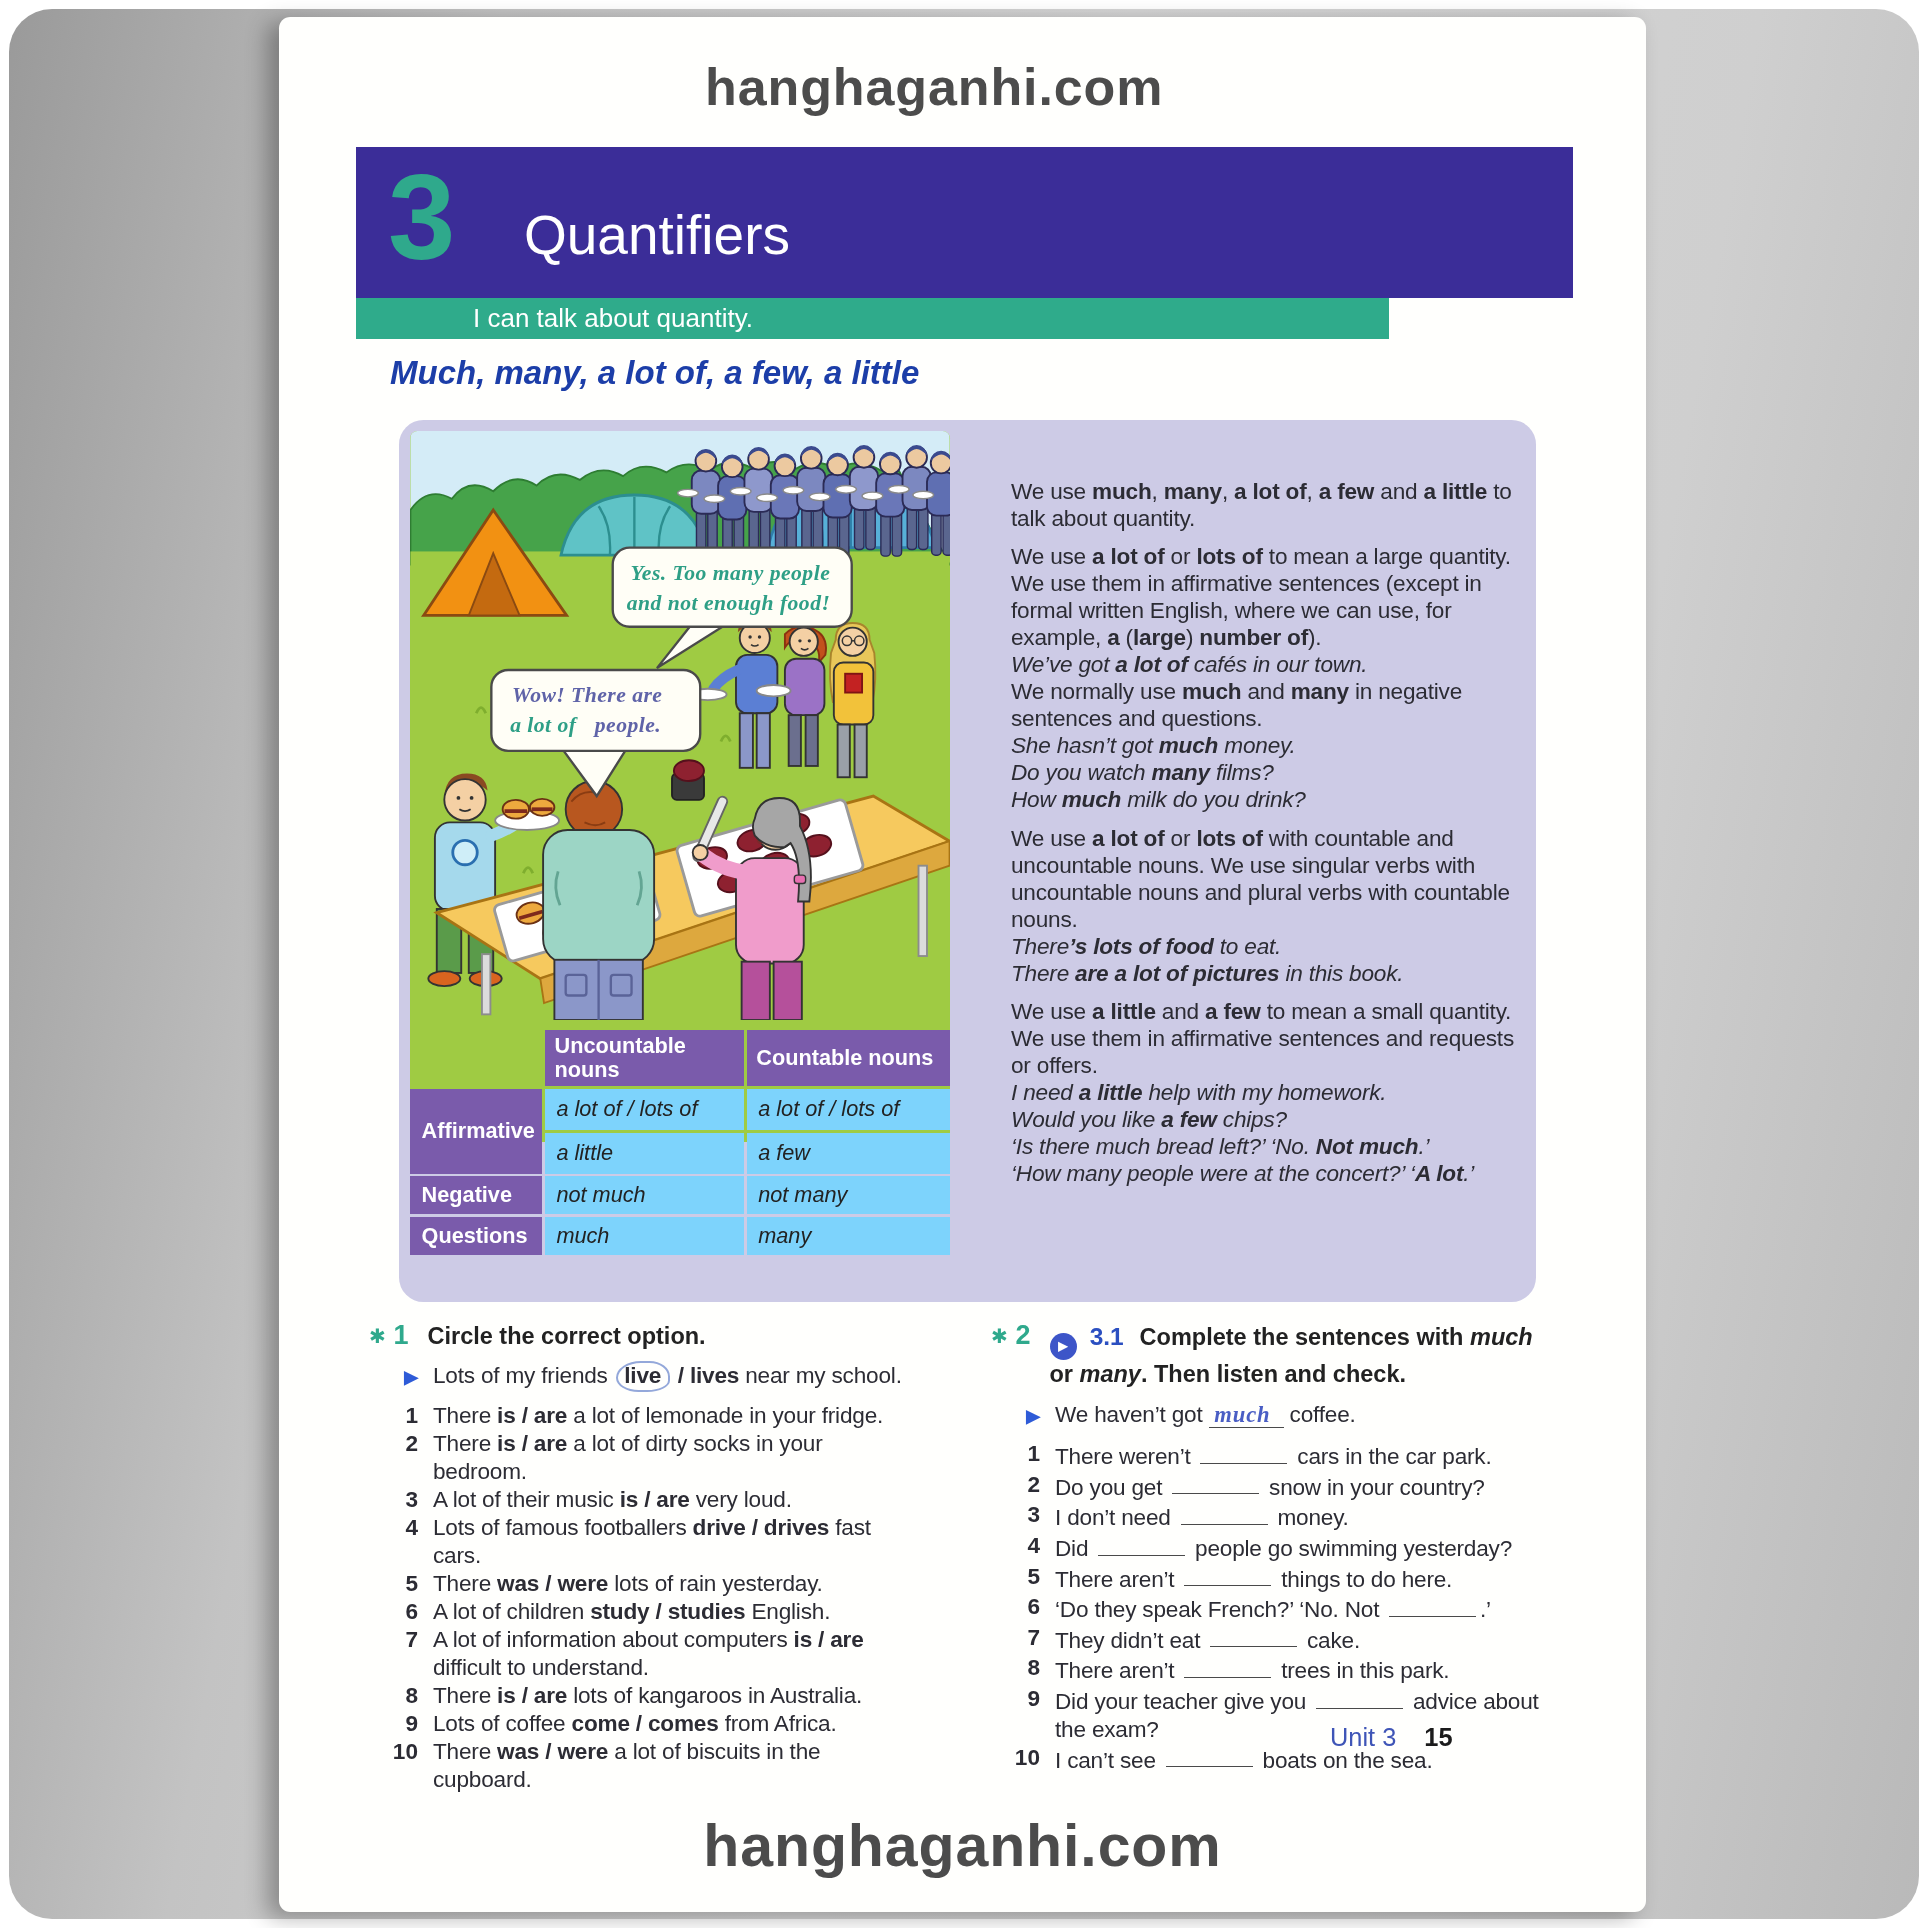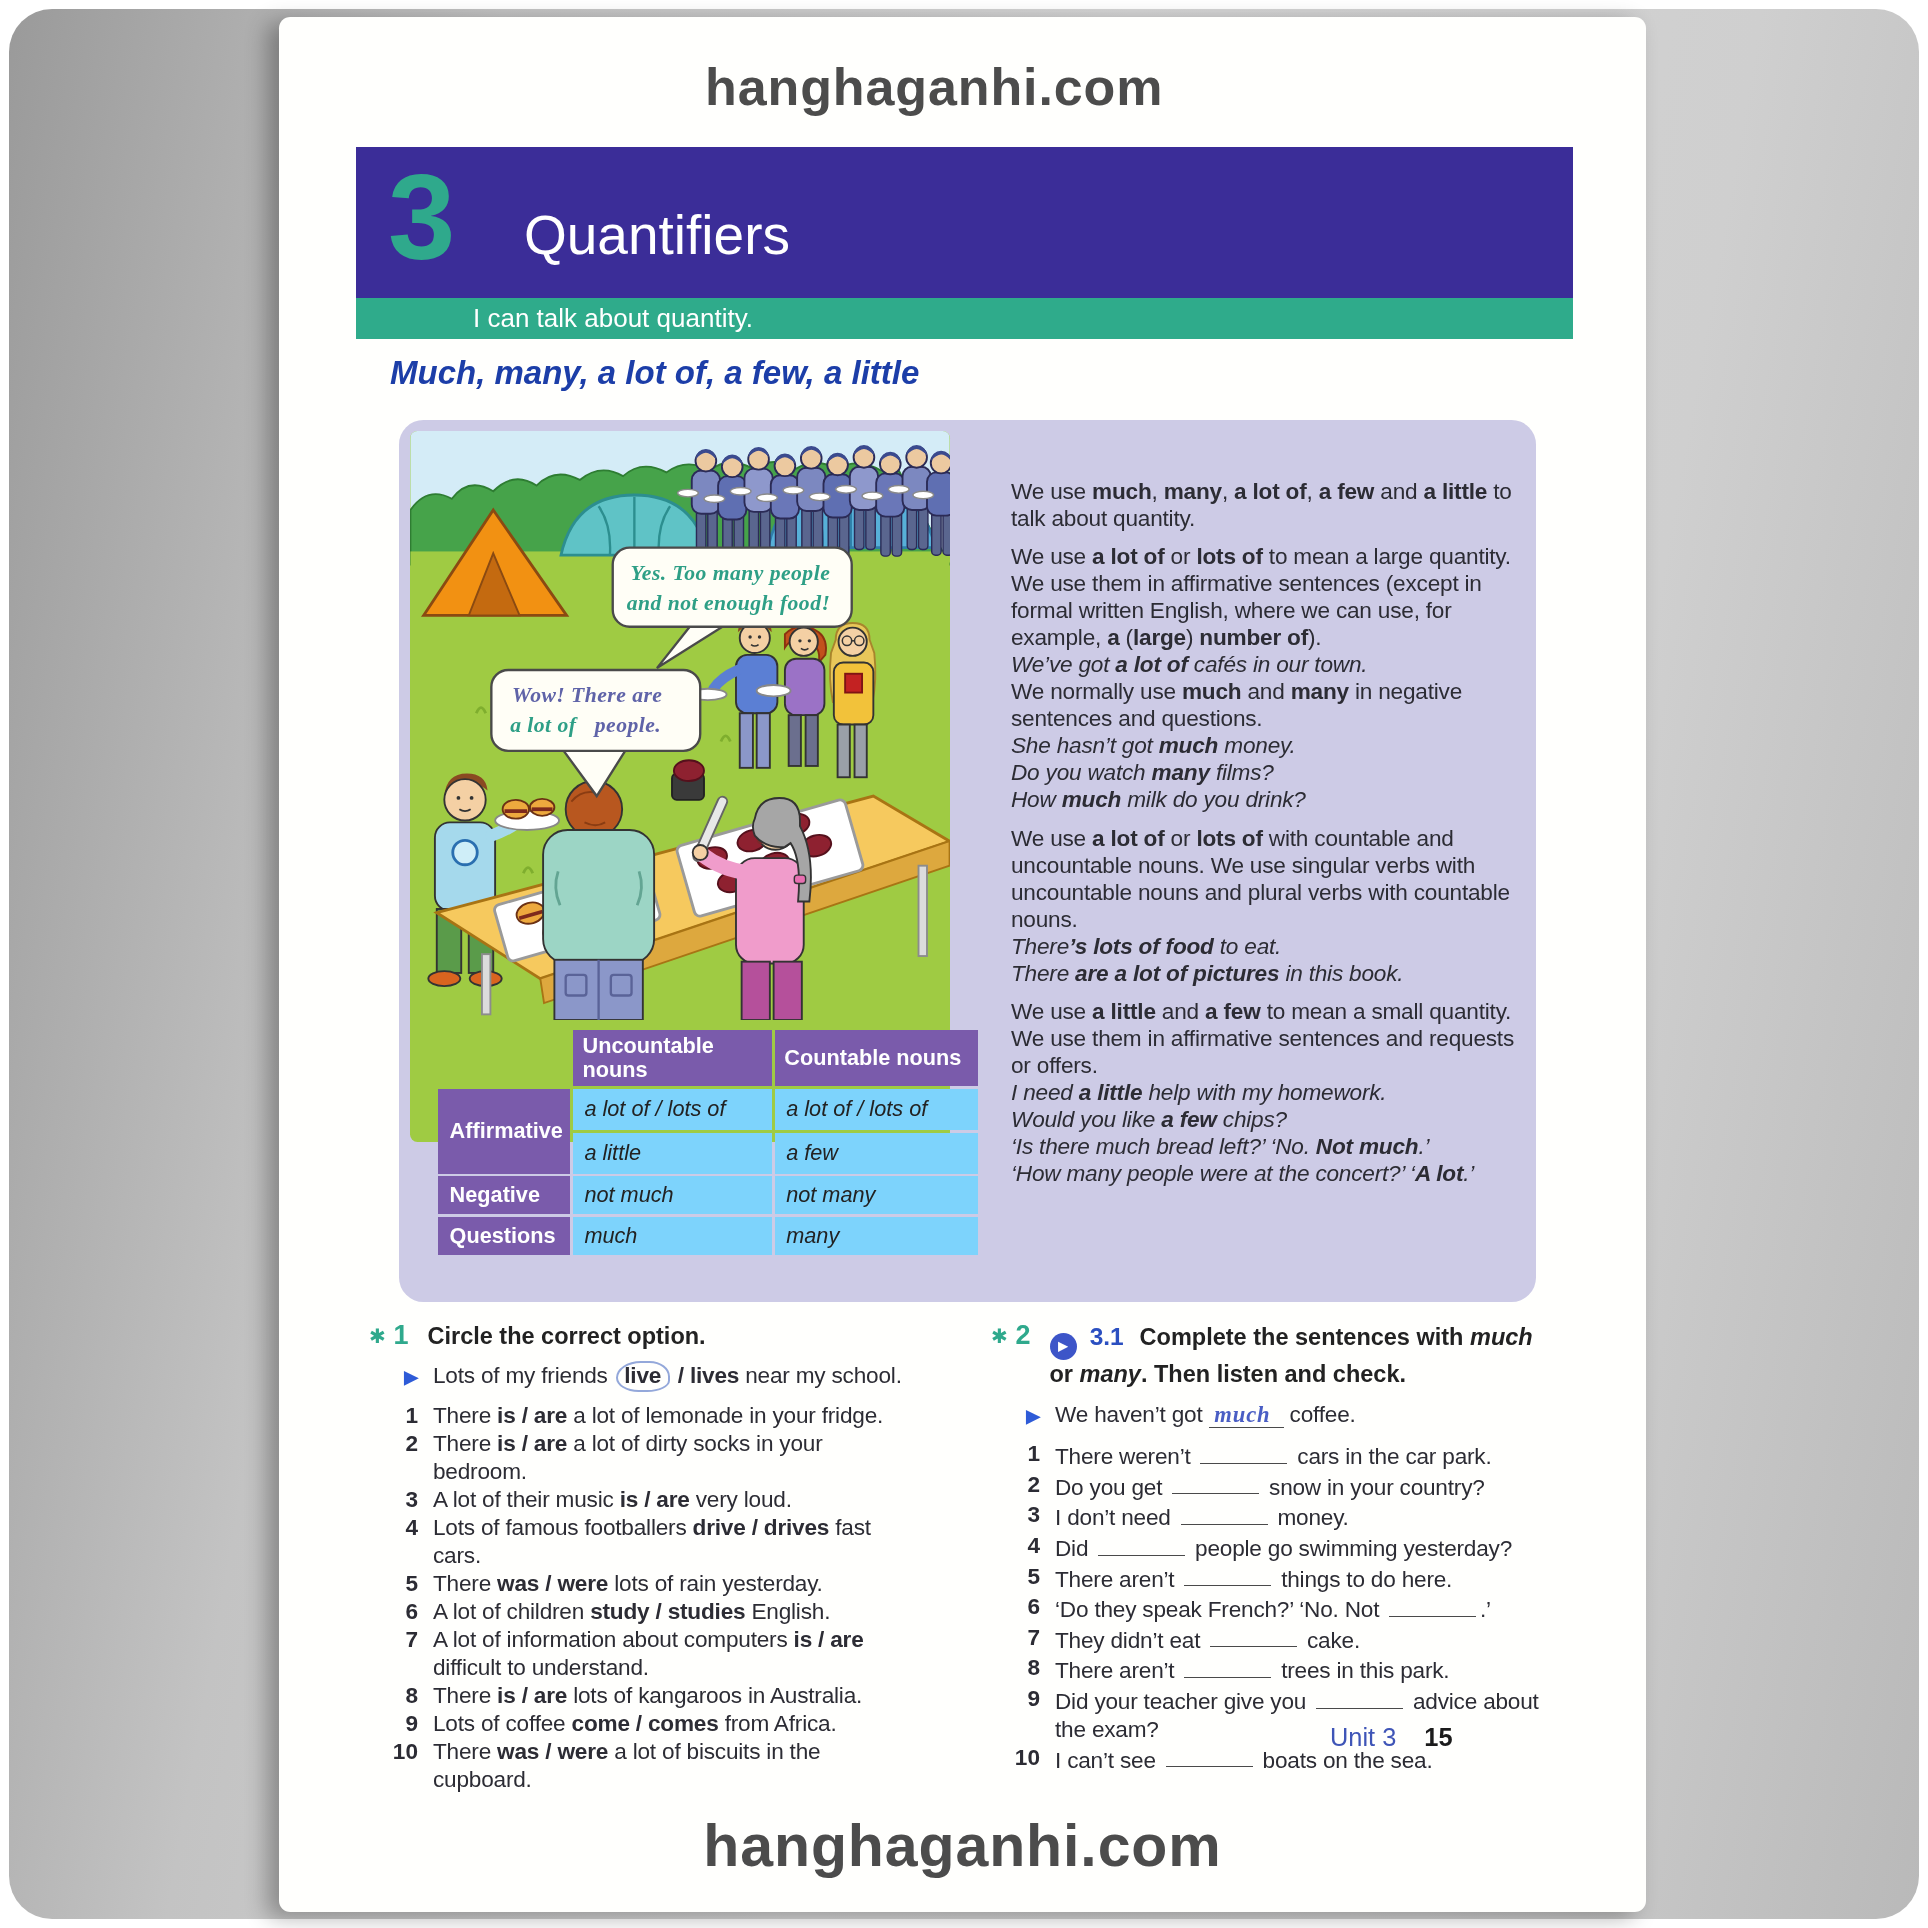--- a/index.html
+++ b/index.html
@@ -8,36 +8,36 @@
   .page{position:absolute;left:279px;top:17px;width:1367px;height:1895px;background:#fffffd;
     border-radius:11.3px;box-shadow:-11.3px 5.6px 22.6px rgba(0,0,0,.30);overflow:hidden;}
 
   .wm{position:absolute;font-weight:700;color:#4c4c4c;letter-spacing:0.9px;}
   .wm-top{left:426px;top:40px;font-size:52px;}
   .wm-bottom{left:0;width:100%;top:1795px;text-align:center;font-size:59px;}
 
   .band{position:absolute;left:77px;top:130px;width:1217px;height:151px;background:#3b2d98;}
   .band-num{position:absolute;left:32px;top:3.8px;font-size:121px;font-weight:700;color:#2fa98c;line-height:1.1;}
   .band-title{position:absolute;left:168px;top:56px;font-size:55px;color:#ffffff;}
-  .cando{position:absolute;left:77px;top:281px;width:1217px;height:41px;background:#2fab8b;color:#fff;
+  .cando{position:absolute;left:77px;top:281px;width:1033px;height:41px;background:#2fab8b;color:#fff;
     font-size:26px;line-height:41px;padding-left:117px;box-sizing:border-box;}
   .lesson-heading{position:absolute;left:111px;top:337px;font-size:33px;font-weight:700;font-style:italic;color:#1c3ea8;}
 
   .panel{position:absolute;left:120px;top:403px;width:1137px;height:882px;background:#cdcbe6;border-radius:24.5px;}
   .illus{position:absolute;left:11.3px;top:11.3px;width:540px;height:711px;border-radius:7.5px;overflow:hidden;background:#9fcb43;}
 
   .rules{position:absolute;left:612px;top:58px;width:508px;font-size:22.6px;line-height:27px;color:#2c2c34;letter-spacing:-0.2px;}
   .rline.rgap{margin-top:11.3px;}
   .rex{font-style:italic;}
   .sb{font-weight:700;}
   .si{font-style:italic;}
   .scircle{border:2.8px solid #94a8da;border-radius:55% 45% 50% 50%/65% 60% 45% 55%;padding:0 6.6px 1.9px 6.6px;margin:0 1.9px;}
 
   .gtable{position:absolute;left:11.3px;top:610px;width:540px;display:grid;
-    grid-template-columns:132px 199px 203px;grid-template-rows:56px 41px 41px 38px 38px;gap:2.8px;font-size:21.7px;margin-left:28px;}
+    grid-template-columns:132px 199px 203px;grid-template-rows:56px 41px 41px 38px 38px;gap:2.8px;font-size:21.7px;}
   .tc{display:flex;align-items:center;box-sizing:border-box;}
   .th{background:#7a5bab;color:#fff;font-weight:700;padding:3.8px 9.4px;line-height:24.5px;}
   .tlabel{background:#7a5bab;color:#fff;font-weight:700;padding-left:11.3px;}
   .td{background:#7dd3fc;color:#222;padding-left:11.3px;font-style:italic;}
   .corner{background:transparent;}
 
   .exercise{position:absolute;top:1303px;}
   #ex1{left:90px;width:546px;}
   #ex2{left:712px;width:571px;}
   .ex-head{display:flex;align-items:flex-start;}

